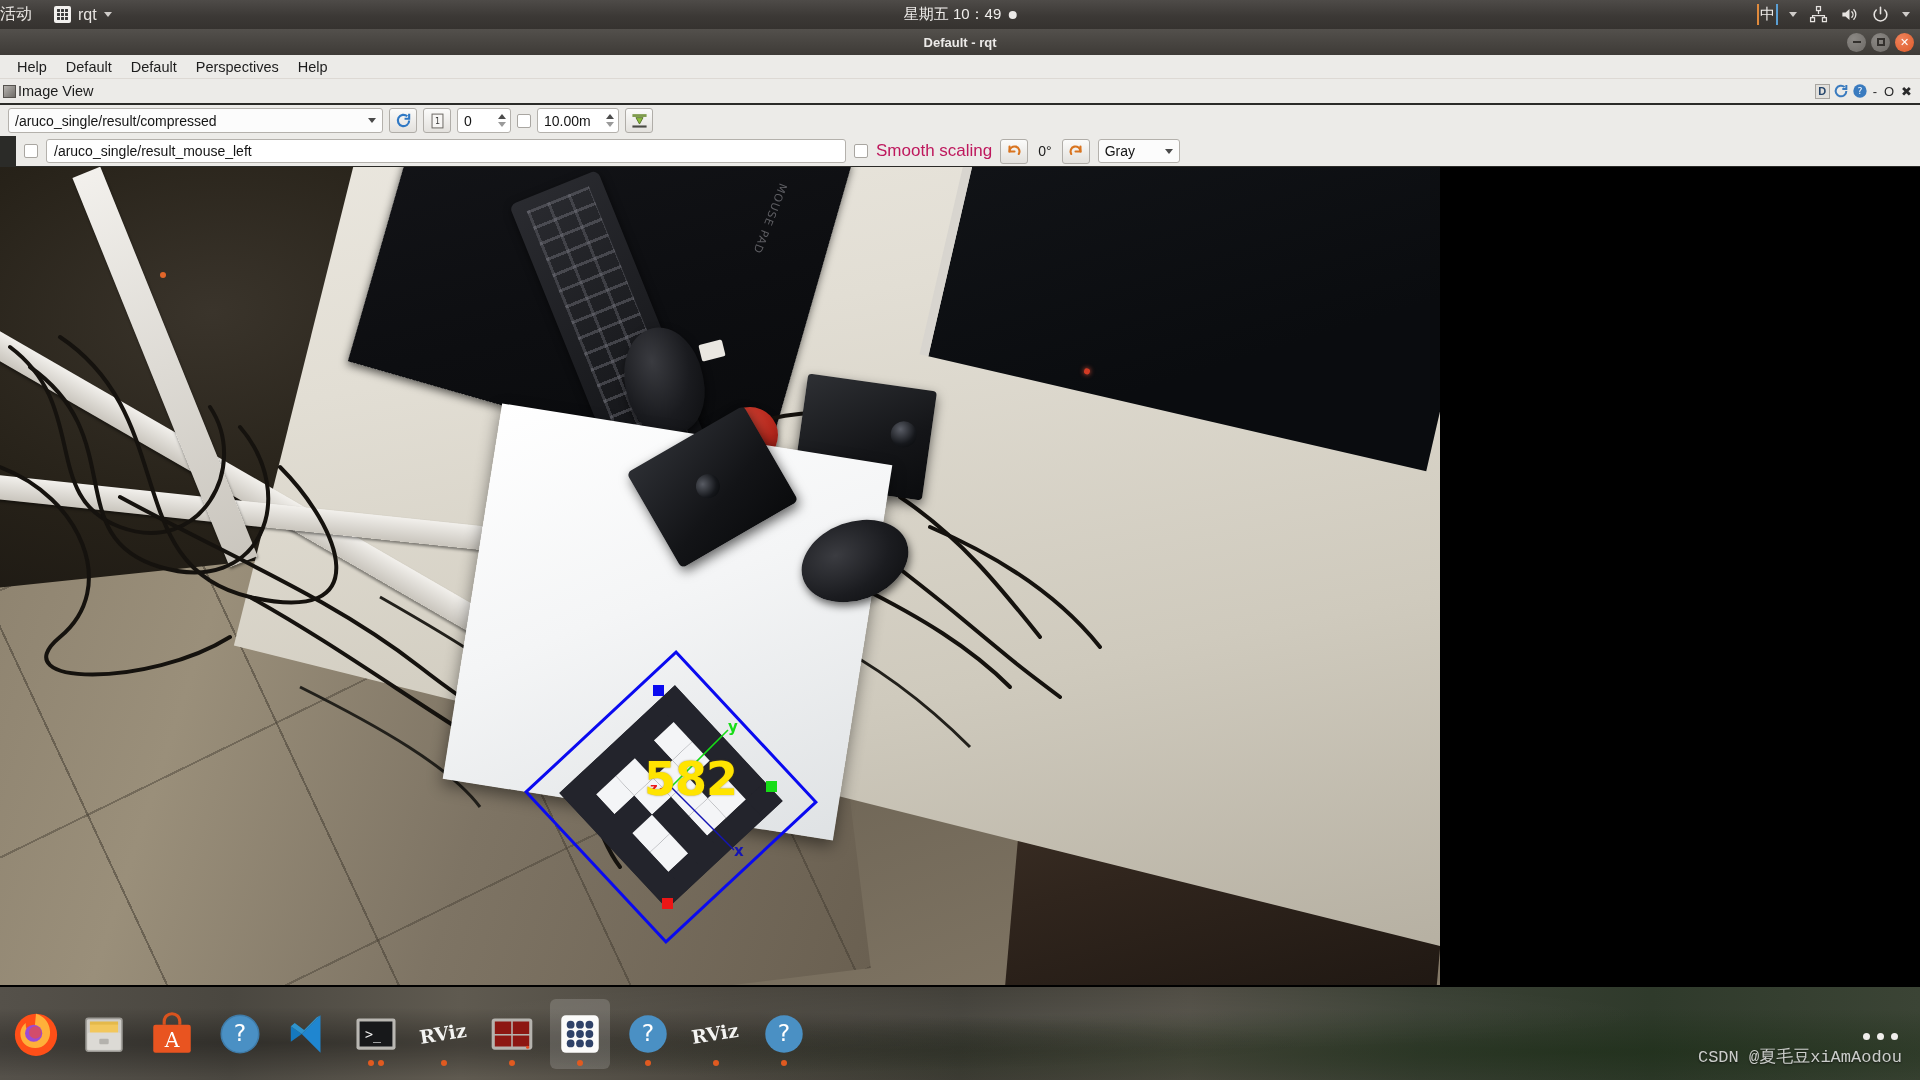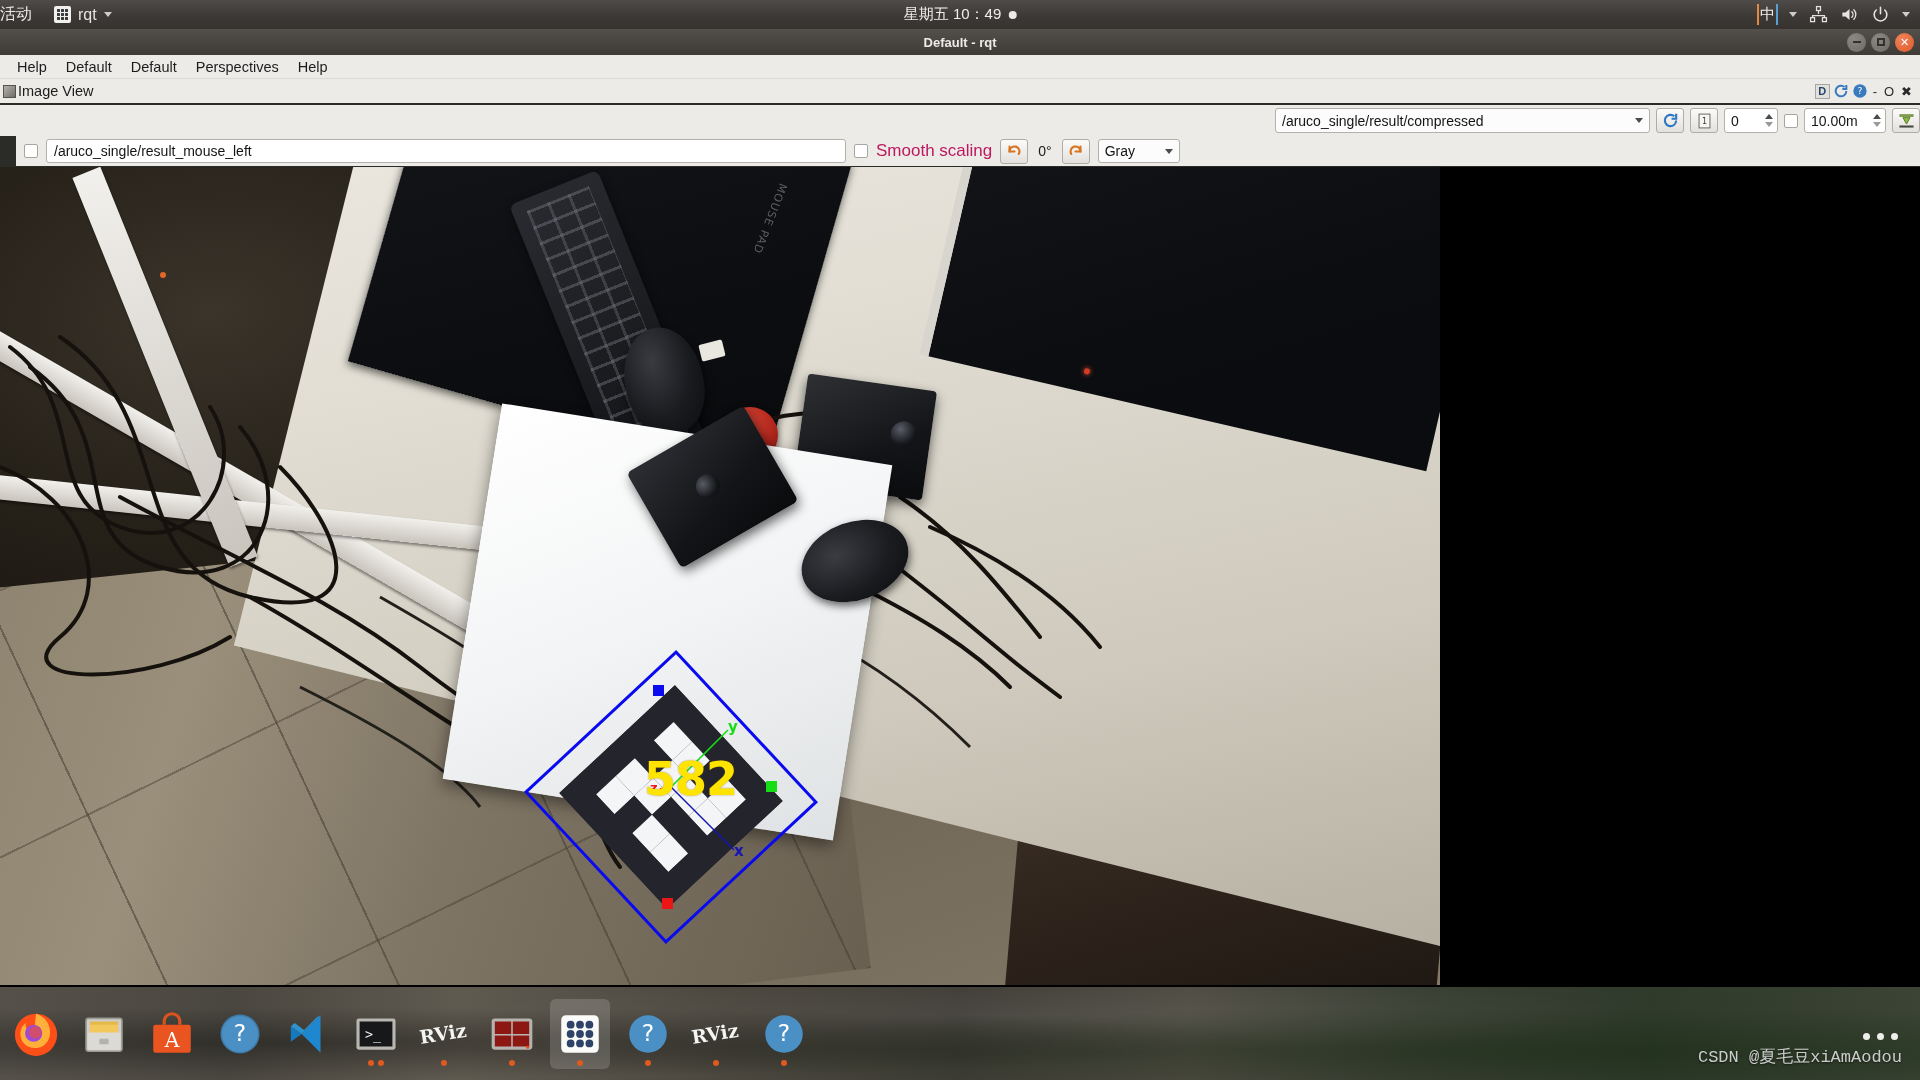--- a/index.html
+++ b/index.html
@@ -104,21 +104,21 @@
     font-size: 11px; color: #25456b; display: flex; align-items: center;
     justify-content: center; font-weight: bold;
   }
   .dock-ico { width: 16px; height: 16px; }
   .dock-ctl { font-size: 13px; color: #2a2a2a; padding: 0 2px; }
 
   
   .toolrow1 {
     position: absolute; top: 105px; left: 0; width: 1920px; height: 31px;
     background: #ecebe8; display: flex; align-items: center; gap: 6px;
-    padding-left: 8px; z-index: 30; justify-content: flex-end;
+    padding-left: 8px; z-index: 30;
   }
   .combo {
     height: 25px; background: #fcfcfc; border: 1px solid #b4b1ac; border-radius: 3px;
     display: flex; align-items: center; padding: 0 6px;
     font-size: 14px; color: #141414; position: relative;
   }
   .combo .cv { flex: 1; white-space: nowrap; overflow: hidden; }
   .combo .arrow {
     width: 0; height: 0; border-left: 4.5px solid transparent;
     border-right: 4.5px solid transparent; border-top: 5px solid #4a4a4a;

